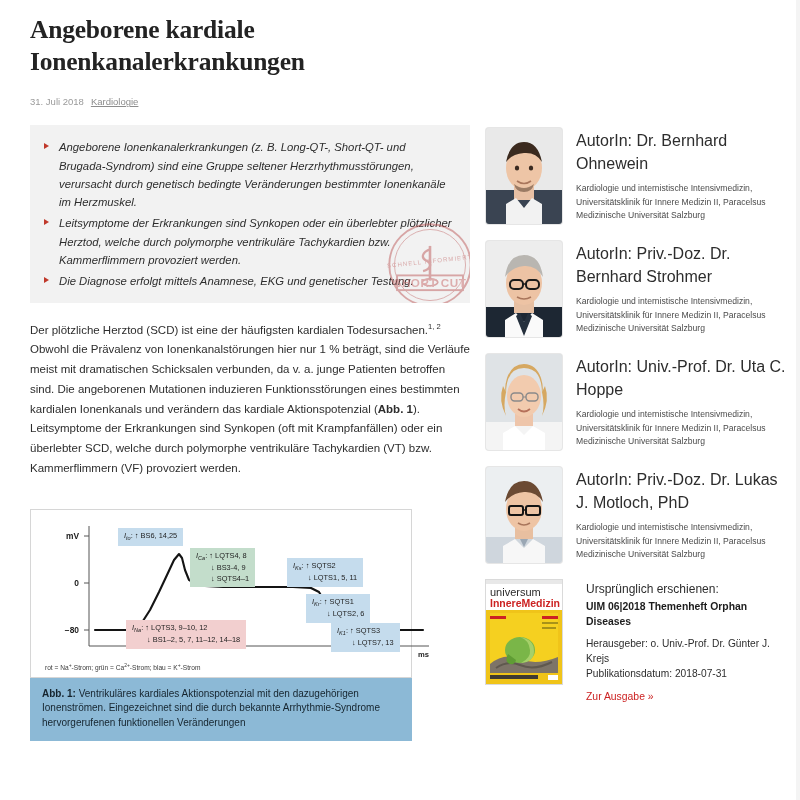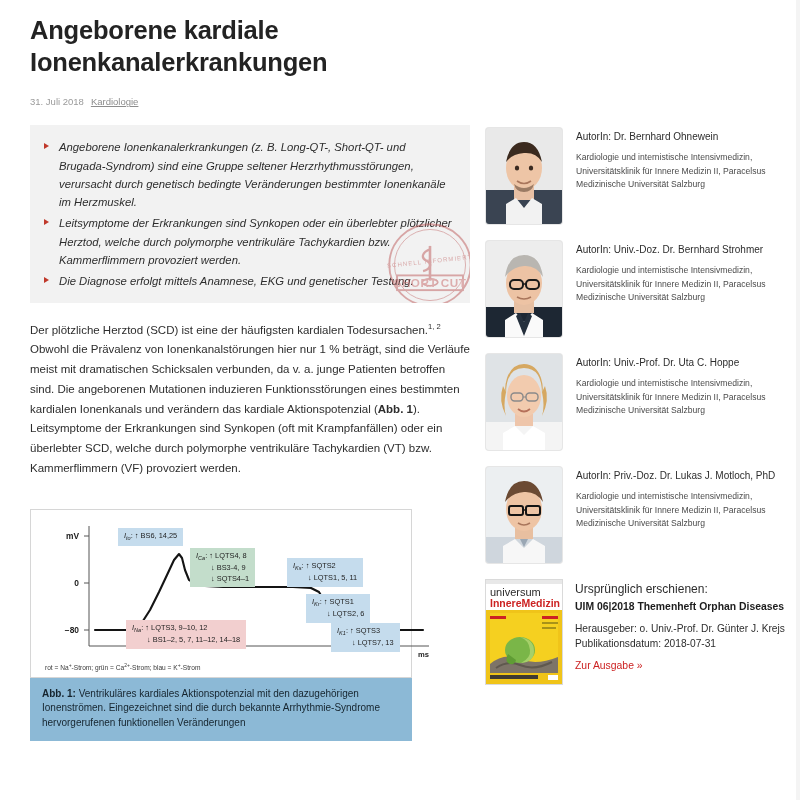--- a/index.html
+++ b/index.html
@@ -9,21 +9,21 @@
     background: #ffffff;
     font-family: "Liberation Sans", sans-serif;
     overflow: hidden;
   }
   .page { position: relative; width: 800px; height: 800px; display: flex; }
 
   
   .main-col { width: 470px; padding: 14px 0 0 30px; position: relative; }
 
   .article-title {
-    font-family: Liberation Sans, sans-serif;
+    font-family: Liberation Serif, serif;
     font-size: 25.5px; font-weight: bold; color: #232323;
     line-height: 1.26; letter-spacing: -0.2px;
   }
   .meta-line { margin-top: 18px; font-size: 9.5px; color: #9a9a9a; }
   .meta-cat {
     color: #8c8c8c; text-decoration: underline; margin-left: 7px;
     text-underline-offset: 1px;
   }
 
   
@@ -96,26 +96,26 @@
     display: flex; gap: 14px; margin-bottom: 17px;
   }
   .portrait {
     width: 76px; height: 96px; flex: 0 0 76px;
     border-radius: 3px; overflow: hidden; background: #dcdcdc;
     box-shadow: 0 0 0 1px #e6e6e6;
   }
   .portrait svg { display: block; }
   .a-info { padding-top: 2px; }
   .a-name {
-    font-size: 10px; color: #2d2d2d; line-height: 1.42; margin-bottom: 7px;
+    font-size: 16px; color: #2d2d2d; line-height: 1.42; margin-bottom: 7px;
   }
   .a-affil { font-size: 8.6px; color: #4a4a4a; line-height: 1.56; }
 
   
-  .pub { display: flex; gap: 13px; margin-top: 8px; }
+  .pub { display: flex; gap: 24px; margin-top: 8px; }
   .cover {
     width: 76px; height: 104px; flex: 0 0 76px; overflow: hidden;
     box-shadow: 0 0 0 1px #dadada;
   }
   .cover svg { display: block; }
   .pub-info { padding-top: 1px; }
   .pub-pre { font-size: 12px; color: #2d2d2d; line-height: 1.46; }
   .pub-issue {
     font-size: 10.4px; font-weight: bold; color: #1d1d1d;
     line-height: 1.46; margin-bottom: 7px;
@@ -275,21 +275,21 @@
           <path d="M19 36 q3 -22 19 -22 q16 0 19 22 q-7 -12 -19 -11 q-12 1 -19 11z" fill="#b9b6b1"></path>
           <rect x="24" y="39" width="13" height="9" rx="4" fill="none" stroke="#1a1a1a" stroke-width="2"></rect>
           <rect x="40" y="39" width="13" height="9" rx="4" fill="none" stroke="#1a1a1a" stroke-width="2"></rect>
           <line x1="37" y1="43" x2="40" y2="43" stroke="#1a1a1a" stroke-width="1.6"></line>
           <path d="M31 56 q7 4 14 0" stroke="#a9765c" stroke-width="1.6" fill="none"></path>
           <path d="M30 72 l8 9 l8 -9 l11 7 v17 h-38 v-17z" fill="#fafafa"></path>
           <path d="M34 72 l4 9 l4 -9 l4 3 l-8 20 l-8 -20z" fill="#25303d"></path>
         </svg>
       </div>
       <div class="a-info">
-        <div class="a-name">AutorIn: Univ.-Doz. Dr. Bernhard Strohmer</div>
+        <div class="a-name">AutorIn: Priv.-Doz. Dr. Bernhard Strohmer</div>
         <div class="a-affil">Kardiologie und internistische Intensivmedizin, Universitätsklinik für Innere Medizin II, Paracelsus Medizinische Universität Salzburg</div>
       </div>
     </div>
 
     <div class="author">
       <div class="portrait">
         <svg width="76" height="96" viewBox="0 0 76 96">
           <rect width="76" height="96" fill="#dfe3e6"></rect>
           <rect y="68" width="76" height="28" fill="#f4f4f4"></rect>
           <rect x="29" y="60" width="18" height="12" fill="#eec5aa"></rect>

